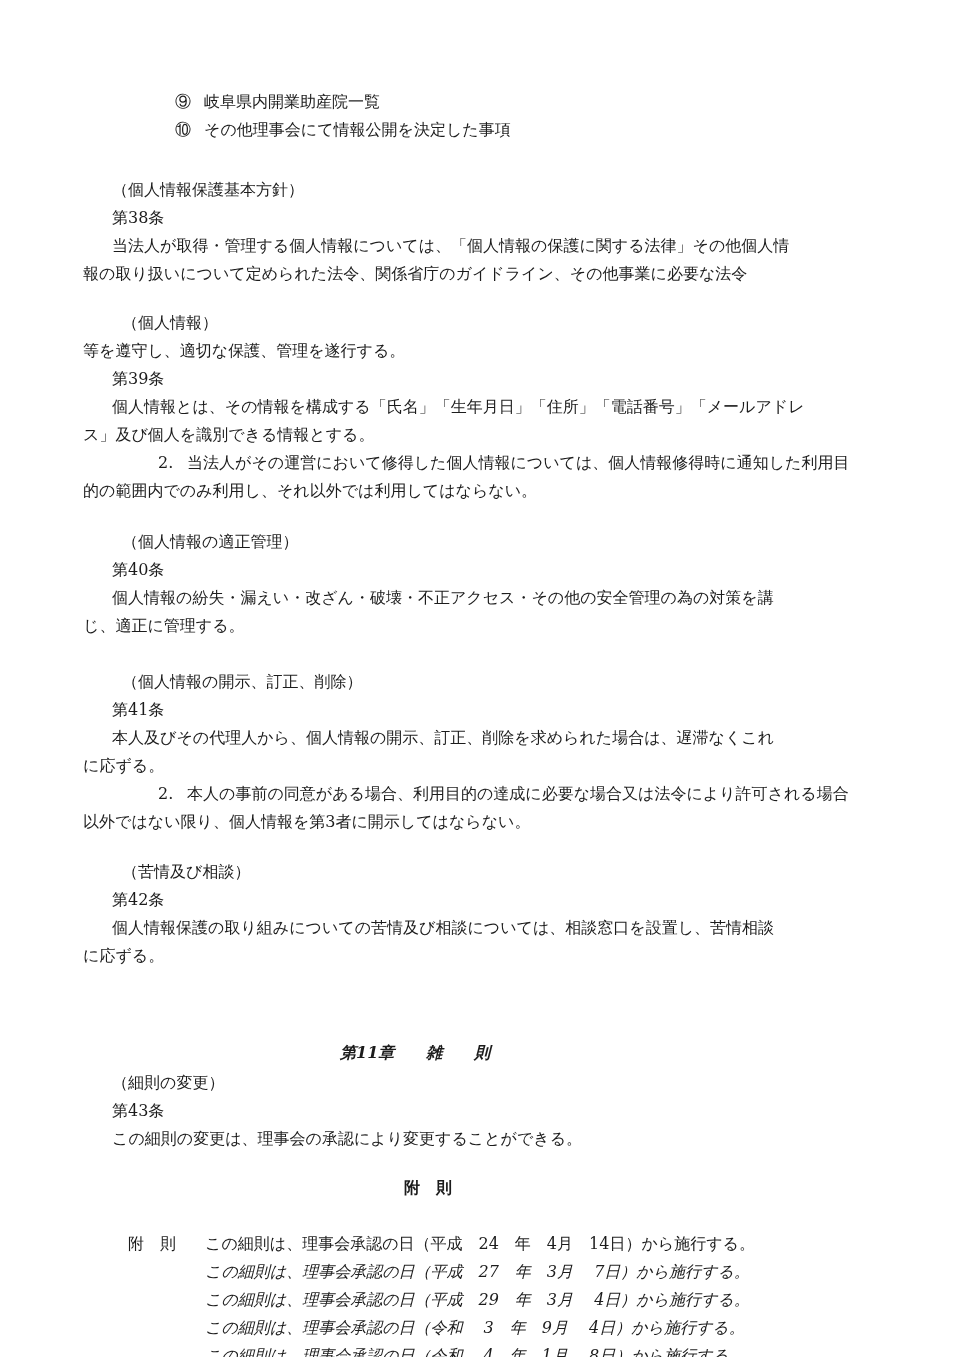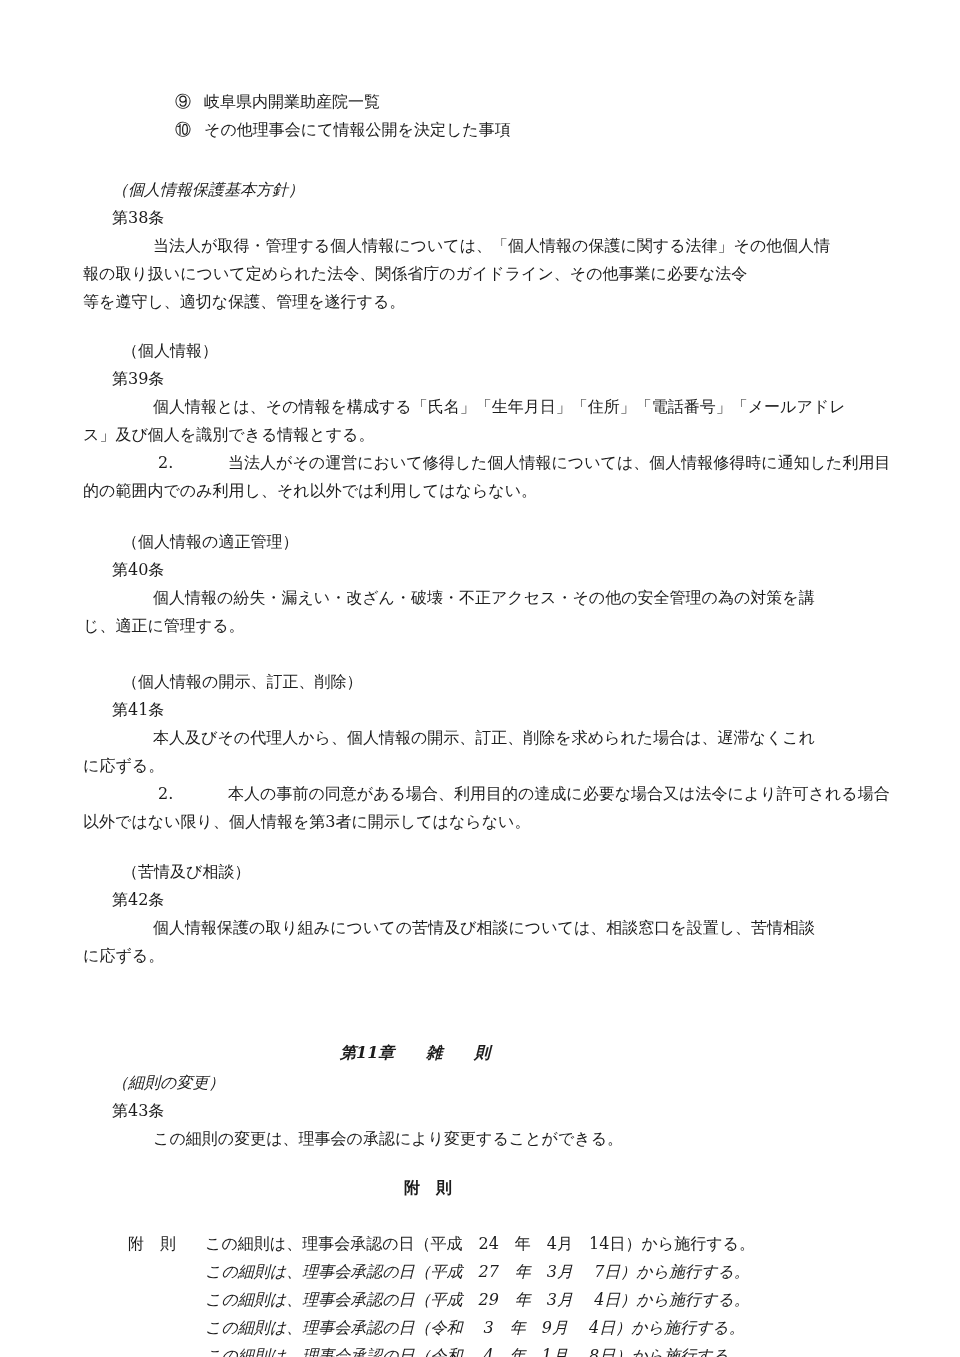--- a/index.html
+++ b/index.html
@@ -19,27 +19,27 @@
     overflow: hidden;
     font-size: 16px;
   }
   .line { line-height: 28px; white-space: pre; }
 
   
   .list-row { display: flex; margin-left: 175px; line-height: 27px; }
   .list-marker { width: 29px; flex: none; }
 
   
-  .hdr-a { margin-left: 112px; font-style: italic; }
+  .hdr-a { margin-left: 112px; }
   .hdr-b { margin-left: 122px; }
 
   
   .art-row { display: flex; margin-left: 112px; flex-direction: column; }
   .art-label { width: 68px; flex: none; white-space: pre; }
-  .art-text { flex: none; white-space: pre; margin-left: 41px; }
+  .art-text { flex: none; white-space: pre; }
   .cont { margin-left: 83px; }
 
   
   .sub-row { display: flex; margin-left: 158px; }
   .sub-num { width: 29px; flex: none; }
 
   
   .chapter-title {
     margin-top: 69px;
     margin-left: 340px;
@@ -85,23 +85,23 @@
     <span class="list-marker">⑩</span>
     <span class="line">その他理事会にて情報公開を決定した事項</span>
   </div>
 
   <div class="line hdr-a mt-32">（個人情報保護基本方針）</div>
   <div class="art-row line">
     <span class="art-label">第38条</span>
     <span class="art-text">当法人が取得・管理する個人情報については、「個人情報の保護に関する法律」その他個人情</span>
   </div>
   <div class="line cont">報の取り扱いについて定められた法令、関係省庁のガイドライン、その他事業に必要な法令</div>
+  <div class="line hdr-b mt-21">（個人情報）</div>
+
   <div class="line cont">等を遵守し、適切な保護、管理を遂行する。</div>
-
-  <div class="line hdr-b mt-21">（個人情報）</div>
   <div class="art-row line">
     <span class="art-label">第39条</span>
     <span class="art-text">個人情報とは、その情報を構成する「氏名」「生年月日」「住所」「電話番号」「メールアドレ</span>
   </div>
   <div class="line cont">ス」及び個人を識別できる情報とする。</div>
   <div class="sub-row line">
     <span class="sub-num">2.</span>
     <span class="art-text">当法人がその運営において修得した個人情報については、個人情報修得時に通知した利用目</span>
   </div>
   <div class="line cont">的の範囲内でのみ利用し、それ以外では利用してはならない。</div>

